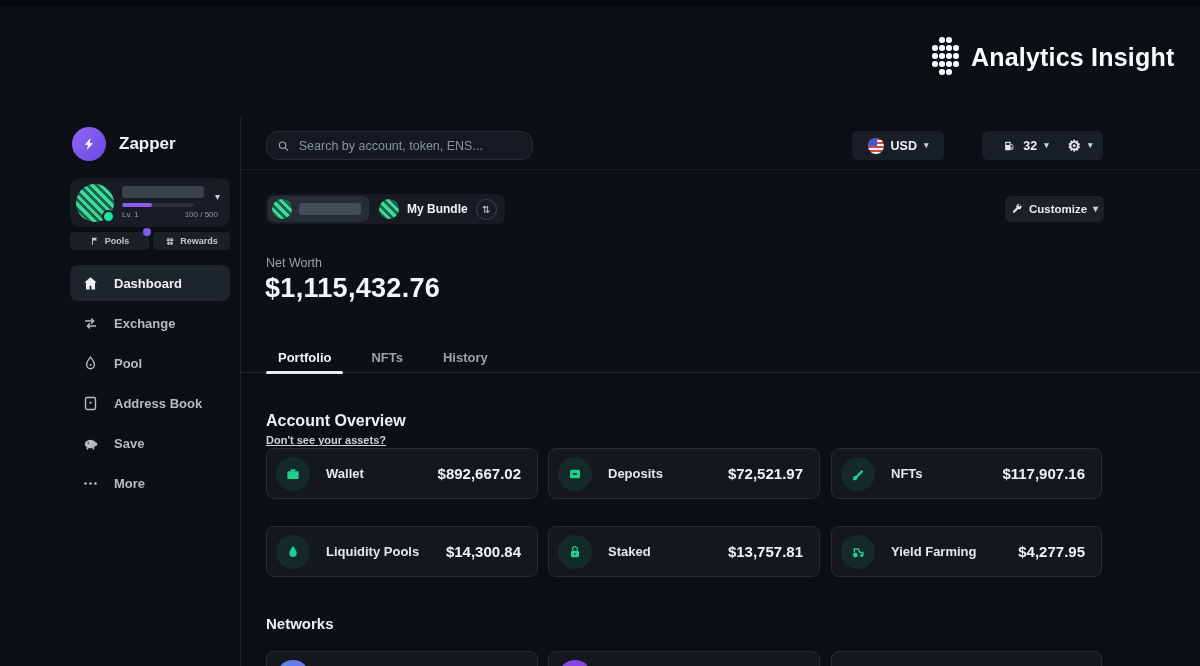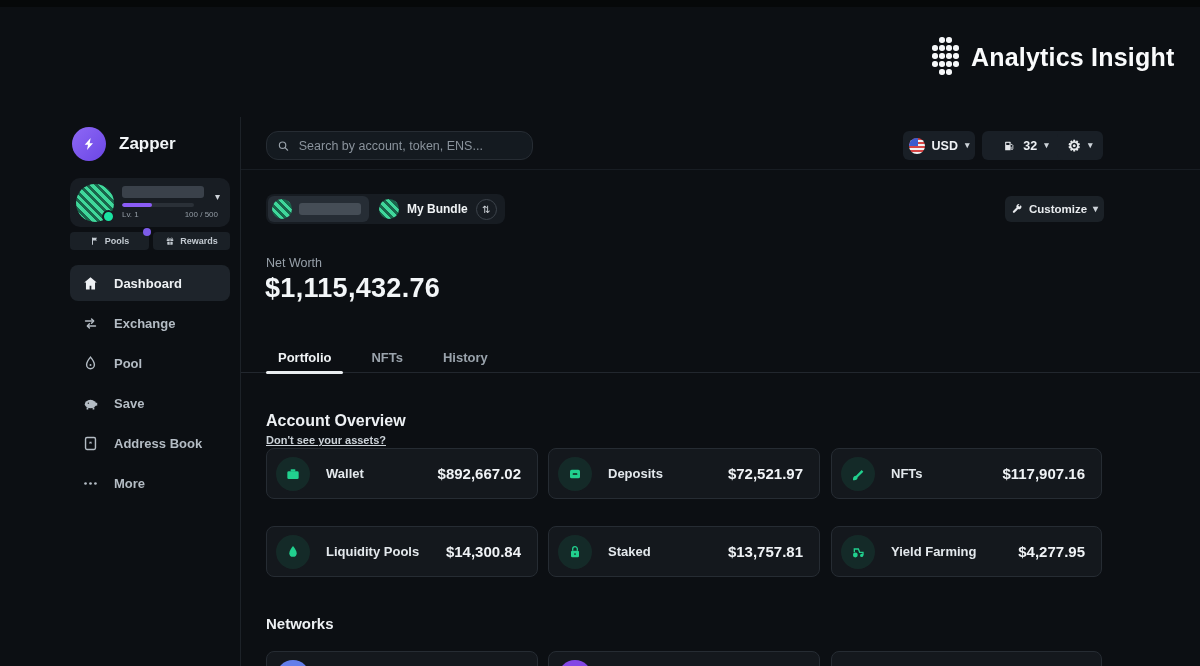--- a/index.html
+++ b/index.html
@@ -188,38 +188,38 @@
       <span>Exchange</span>
     </div>
     <div class="nav-item">
       <svg width="17" height="17" viewBox="0 0 24 24" fill="none" stroke="currentColor" stroke-width="2">
           <path d="M12 3C12 3 6.5 9.5 6.5 13.8a5.5 5.5 0 0 0 11 0C17.5 9.5 12 3 12 3z"></path>
           <circle cx="12" cy="14" r="1.4" fill="currentColor" stroke="none"></circle>
         </svg>
       <span>Pool</span>
     </div>
     <div class="nav-item">
+      <svg width="17" height="17" viewBox="0 0 24 24" fill="none" stroke="currentColor" stroke-width="2">
+          <rect x="5" y="3.5" width="14" height="17" rx="2"></rect>
+          <path d="M10.5 9.5h3v3.2l-1.5-1-1.5 1z" fill="currentColor" stroke="none"></path>
+        </svg>
+      <span>Address Book</span>
+    </div>
+    <div class="nav-item">
       <svg width="17" height="17" viewBox="0 0 24 24" fill="currentColor">
           <ellipse cx="12" cy="13" rx="8" ry="5.8"></ellipse>
           <rect x="6.5" y="17.5" width="2.4" height="3"></rect>
           <rect x="15" y="17.5" width="2.4" height="3"></rect>
           <path d="M18.5 11h3v4h-3z"></path>
           <circle cx="9" cy="11.5" r="1" fill="#0c0f13"></circle>
           <path d="M9 7.5c1.5-1 4.5-1 6 0l-1 2c-1.2-.7-2.8-.7-4 0z"></path>
         </svg>
       <span>Save</span>
     </div>
     <div class="nav-item">
-      <svg width="17" height="17" viewBox="0 0 24 24" fill="none" stroke="currentColor" stroke-width="2">
-          <rect x="5" y="3.5" width="14" height="17" rx="2"></rect>
-          <path d="M10.5 9.5h3v3.2l-1.5-1-1.5 1z" fill="currentColor" stroke="none"></path>
-        </svg>
-      <span>Address Book</span>
-    </div>
-    <div class="nav-item">
       <svg width="17" height="17" viewBox="0 0 24 24" fill="currentColor">
           <circle cx="5" cy="12" r="1.9"></circle>
           <circle cx="12" cy="12" r="1.9"></circle>
           <circle cx="19" cy="12" r="1.9"></circle>
         </svg>
       <span>More</span>
     </div>
   </div>
 
   <div class="div-v"></div>
@@ -227,21 +227,21 @@
   <div class="div-h2"></div>
 
   <div class="search">
     <svg width="14" height="14" viewBox="0 0 24 24" fill="none" stroke="#98a1a9" stroke-width="2.2" stroke-linecap="round">
         <circle cx="10.5" cy="10.5" r="6"></circle>
         <path d="M15.2 15.2 20 20"></path>
       </svg>
     <input type="text" placeholder="Search by account, token, ENS..." style="">
   </div>
 
-  <div class="tbtn" style="left:903px; width:72px;">
+  <div class="tbtn" style="left:852px; width:92px;">
     <span class="flag"></span>
     <span>USD</span>
     <span class="caret">▾</span>
   </div>
   <div class="tbtn" style="left:982px; width:88px;">
     <svg width="13" height="14" viewBox="0 0 24 24">
         <path d="M5 4h8a1 1 0 0 1 1 1v15H4V5a1 1 0 0 1 1-1z" fill="#e6e9ec"></path>
         <rect x="6" y="6.2" width="6" height="4" fill="#191f26"></rect>
         <path d="M14 9h2.6l1.6 1.6V17a1.6 1.6 0 0 1-3.2 0v-3H14" fill="none" stroke="#e6e9ec" stroke-width="1.6"></path>
       </svg>

